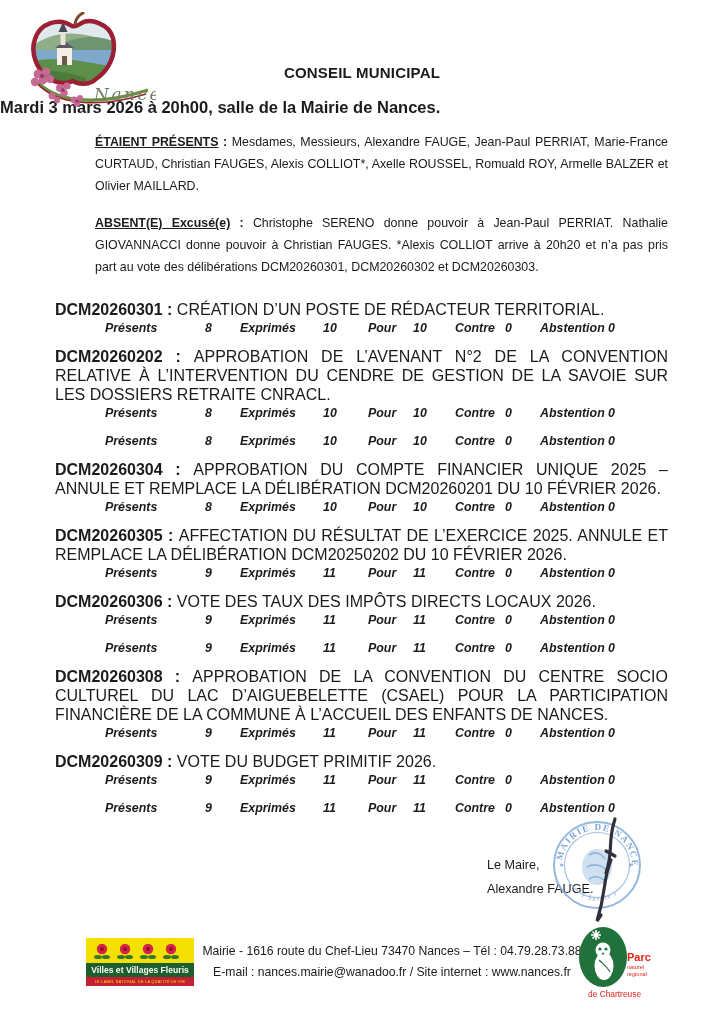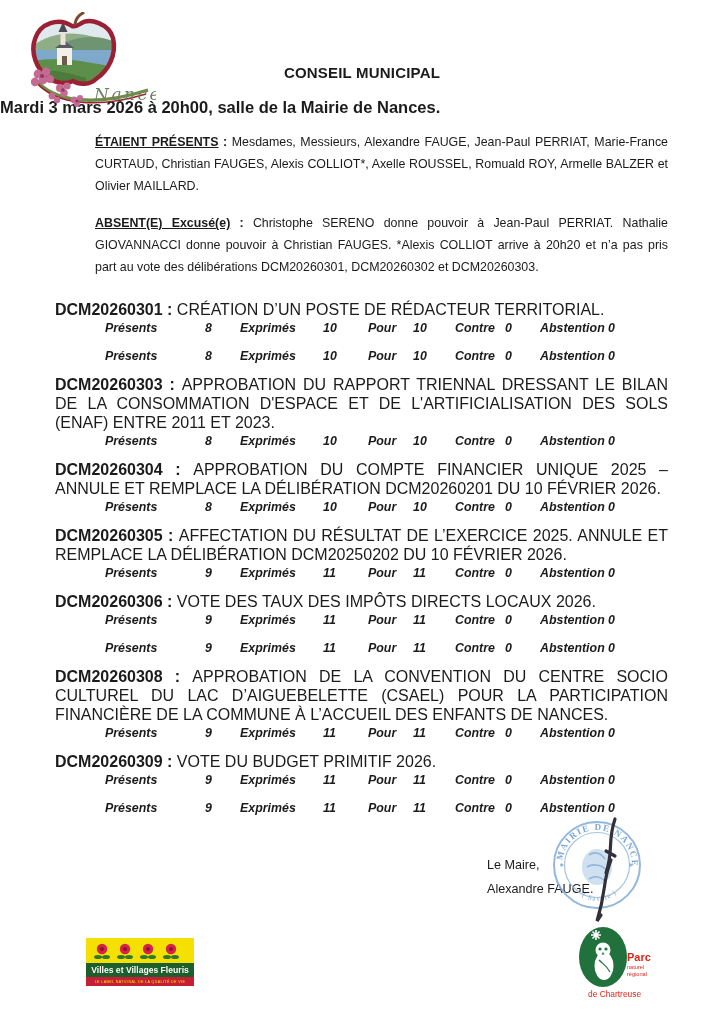--- a/index.html
+++ b/index.html
@@ -114,36 +114,36 @@
       <span class="vl3">Pour</span>
       <span class="vv3">10</span>
       <span class="vl4">Contre</span>
       <span class="vv4">0</span>
       <span class="vl5">Abstention</span>
       <span>0</span>
     </p>
   </div>
 
   <div class="delib">
+    <p class="delib-title"><span class="id">DCM20260202</span><span class="id"> : </span><span>APPROBATION DE L’AVENANT N°2 DE LA CONVENTION RELATIVE À L’INTERVENTION DU CENDRE DE GESTION DE LA SAVOIE SUR LES DOSSIERS RETRAITE CNRACL.</span></p>
     <p class="vote-line">
       <span class="vl1">Présents</span>
       <span class="vv1">8</span>
       <span class="vl2">Exprimés</span>
       <span class="vv2">10</span>
       <span class="vl3">Pour</span>
       <span class="vv3">10</span>
       <span class="vl4">Contre</span>
       <span class="vv4">0</span>
       <span class="vl5">Abstention</span>
       <span>0</span>
     </p>
   </div>
 
   <div class="delib">
-    <p class="delib-title"><span class="id">DCM20260303</span><span class="id"> : </span><span>APPROBATION DU RAPPORT TRIENNAL DRESSANT LE BILAN DE LA CONSOMMATION D'ESPACE ET DE L'ARTIFICIALISATION DES SOLS (ENAF) ENTRE 2011 ET 2023.</span></p>
     <p class="vote-line">
       <span class="vl1">Présents</span>
       <span class="vv1">8</span>
       <span class="vl2">Exprimés</span>
       <span class="vv2">10</span>
       <span class="vl3">Pour</span>
       <span class="vv3">10</span>
       <span class="vl4">Contre</span>
       <span class="vv4">0</span>
       <span class="vl5">Abstention</span>
@@ -318,20 +318,22 @@
         </g>
       </g>
       <rect x="0" y="25" width="108" height="14" fill="#1d5e2f"></rect>
       <text x="54" y="35" text-anchor="middle" font-size="8.6" font-weight="bold" fill="#fdfdf2" font-family="Liberation Sans, sans-serif">Villes et Villages Fleuris</text>
       <rect x="0" y="39" width="108" height="9" fill="#c41f33"></rect>
       <text x="54" y="45" text-anchor="middle" font-size="3.6" fill="#f5e003" letter-spacing="0.4" font-family="Liberation Sans, sans-serif">LE LABEL NATIONAL DE LA QUALITÉ DE VIE</text>
     </svg>
   </div>
 
   <div class="footer-text">
+    <div>Mairie - 1616 route du Chef-Lieu 73470 Nances – Tél : 04.79.28.73.88</div>
+    <div>E-mail : nances.mairie@wanadoo.fr / Site internet : www.nances.fr</div>
   </div>
 
   <div class="footer-right">
     <svg width="78" height="80" viewBox="0 0 78 80">
       <ellipse cx="27" cy="33" rx="24" ry="30" fill="#20713b"></ellipse>
       <g stroke="#ffffff" stroke-width="1.6">
         <path d="M20,6 L20,16 M15,11 L25,11 M16.5,7.5 L23.5,14.5 M23.5,7.5 L16.5,14.5"></path>
       </g>
       <g>
         <circle cx="27" cy="26" r="7.5" fill="#ffffff"></circle>

